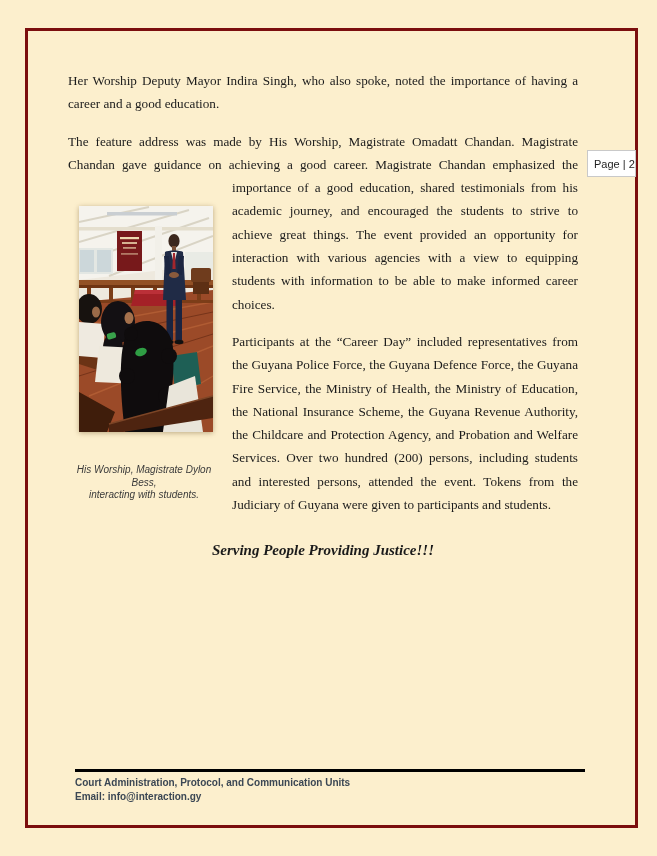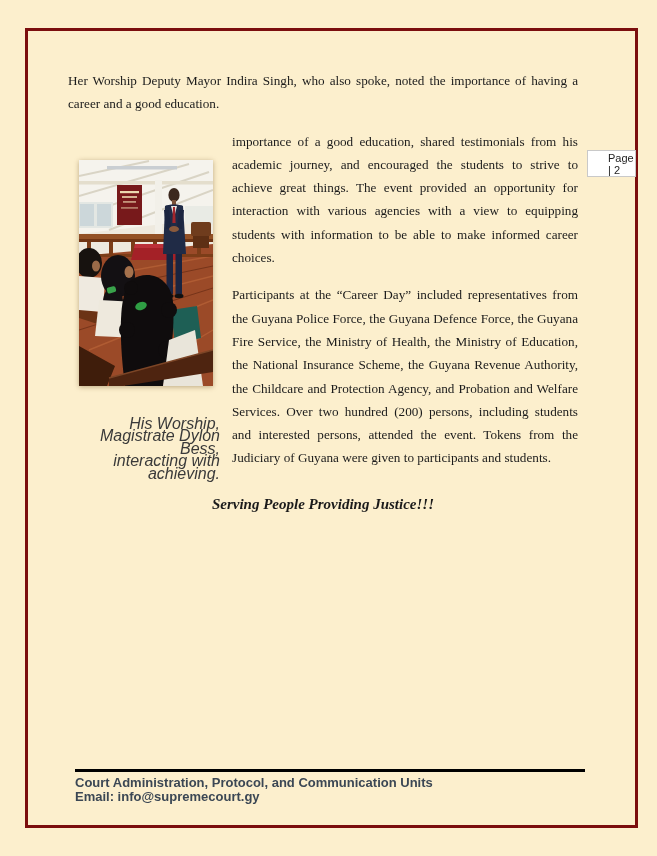--- a/index.html
+++ b/index.html
@@ -16,21 +16,21 @@
     border: 3px solid #7b0e0e;
     box-sizing: border-box;
   }
   .page-tab {
     position: absolute; left: 587px; top: 150px;
     width: 49px; height: 27px;
     background: #ffffff;
     border: 1px solid #c9c9c9;
     box-sizing: border-box;
     display: flex; align-items: center;
-    padding-left: 20px;
+    padding-left: 6px;
     font-family: "Liberation Sans", sans-serif;
     font-size: 11px; color: #1f1f1f;
     z-index: 3;
   }
   .content {
     position: absolute; left: 68px; top: 69px;
     width: 510px;
     color: #1b1b1b;
     font-size: 13.2px; line-height: 23.3px;
     text-align: justify;
@@ -48,60 +48,60 @@
     width: 134px; height: 226px;
     box-shadow: 0 1px 5px rgba(96, 64, 20, 0.4);
   }
   .photo-frame svg { display: block; width: 100%; height: 100%; }
   .photo-caption {
     display: block;
     margin-top: 32px;
     width: 152px;
     font-family: "Liberation Sans", sans-serif;
     font-style: italic;
-    font-size: 16px; line-height: 12.5px;
+    font-size: 10px; line-height: 12.5px;
     color: #3a3a3a;
-    text-align: right;
+    text-align: center;
   }
   .caption-line { display: block; }
   .motto {
     margin: 23px 0 0 0;
     text-align: center;
     font-weight: bold; font-style: italic;
     font-size: 15px;
   }
   .footer {
     position: absolute; left: 75px; top: 769px;
     width: 510px;
     font-family: "Liberation Sans", sans-serif;
   }
   .footer-rule { height: 3px; background: #000000; margin-bottom: 4px; }
   .footer-line {
     margin: 0;
     font-weight: bold;
-    font-size: 13px; line-height: 13.5px;
+    font-size: 10px; line-height: 13.5px;
     color: #3b4754;
   }
 </style>
 </head>
 <body>
 
 <div>
 
   <div class="page-border"></div>
 
   <div class="page-tab">
     <span>Page | 2</span>
   </div>
 
   <div class="content">
 
     <p class="para">Her Worship Deputy Mayor Indira Singh, who also spoke, noted the importance of having a career and a good education.</p>
 
-    <p class="para"><span class="photo-float">
+    <p class="para"><span>The feature address was made by His Worship, Magistrate Omadatt Chandan. Magistrate Chandan gave guidance on achieving a good career. Magistrate Chandan emphasized the </span><span class="photo-float">
           <span class="photo-frame">
           <svg viewBox="0 0 134 226" xmlns="http://www.w3.org/2000/svg">
             <rect width="134" height="226" fill="#eee9de"></rect>
 
             <polygon points="0,0 134,0 134,58 0,74" fill="#f5f3ed"></polygon>
             <g stroke="#d9d4c5" stroke-width="2">
               <line x1="0" y1="16" x2="70" y2="1"></line>
               <line x1="0" y1="36" x2="110" y2="4"></line>
               <line x1="0" y1="56" x2="130" y2="12"></line>
               <line x1="30" y1="70" x2="134" y2="30"></line>
@@ -197,30 +197,30 @@
               <polygon points="90,180 116,170 124,226 84,226" fill="#e9e5da"></polygon>
             </g>
 
             <polygon points="0,186 36,206 28,226 0,226" fill="#3f1d0b"></polygon>
             <polygon points="30,218 134,190 134,212 44,226 30,226" fill="#4e2410"></polygon>
             <line x1="30" y1="218" x2="134" y2="190" stroke="#7c4526" stroke-width="1.6"></line>
           </svg>
         </span>
           <span class="photo-caption">
             <span class="caption-line">His Worship, Magistrate Dylon Bess,</span>
-            <span class="caption-line">interacting with achieving.</span>
+            <span class="caption-line">interacting with students.</span>
           </span>
         </span><span>importance of a good education, shared testimonials from his academic journey, and encouraged the students to strive to achieve great things.  The event provided an opportunity for interaction with various agencies with a view to equipping students with information to be able to make informed career choices.</span></p>
 
 
     <p class="para">Participants at the “Career Day” included representatives from the Guyana Police Force, the Guyana Defence Force, the Guyana Fire Service, the Ministry of Health, the Ministry of Education, the National Insurance Scheme, the Guyana Revenue Authority, the Childcare and Protection Agency, and Probation and Welfare Services. Over two hundred (200) persons, including students and interested persons, attended the event. Tokens from the Judiciary of Guyana were given to participants and students.</p>
 
     <p class="motto">Serving People Providing Justice!!!</p>
 
   </div>
 
   <div class="footer">
     <div class="footer-rule"></div>
     <p class="footer-line">Court Administration, Protocol, and Communication Units</p>
-    <p class="footer-line">Email: info@supremecourt.gy</p>
+    <p class="footer-line">Email: info@interaction.gy</p>
   </div>
 
 </div>
 
 </body></html>

